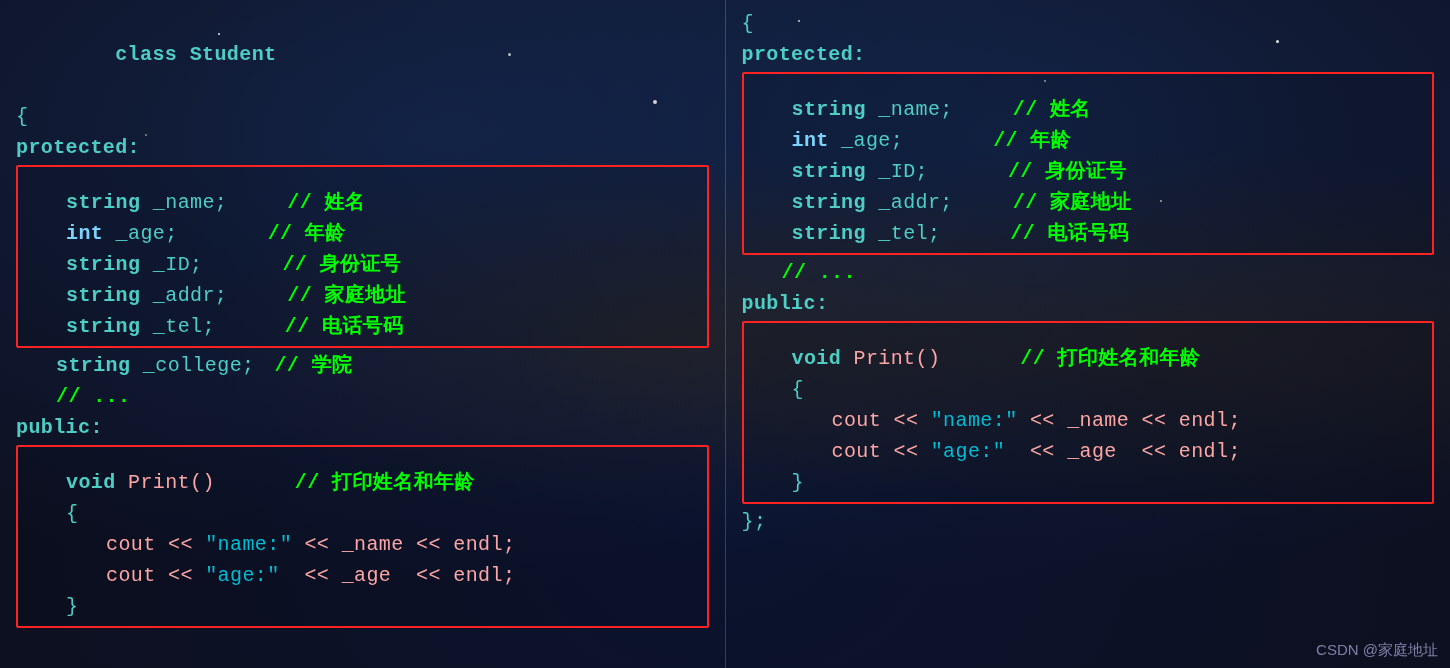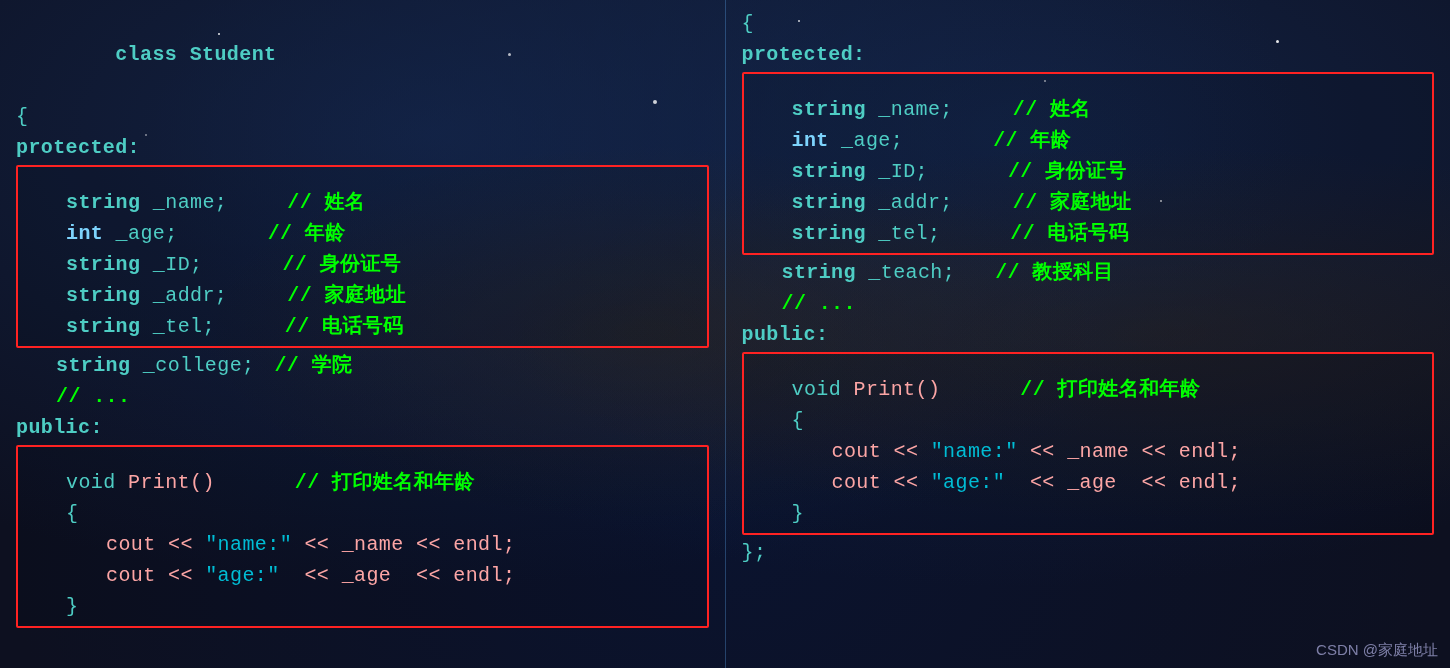--- a/index.html
+++ b/index.html
@@ -66,21 +66,21 @@
       line-height: 1.55;
       letter-spacing: 0.02em;
       position: relative;
       z-index: 2;
     }
 
     .kw-class { color: #4ecdc4; font-weight: bold; }
     .kw-protected, .kw-public { color: #4ecdc4; font-weight: bold; }
     .kw-string { color: #4ecdc4; font-weight: bold; }
     .kw-int { color: #7dd3fc; font-weight: bold; }
-    .kw-void { color: #4ecdc4; font-weight: normal; }
+    .kw-void { color: #4ecdc4; font-weight: bold; }
     .varname { color: #4ecdc4; }
     .comment { color: #00ff00; font-weight: bold; }
     .str-lit { color: #00bcd4; }
     .plain { color: #fca5a5; }
     .brace { color: #4ecdc4; }
 
     .highlighted-box {
       border: 2.5px solid #ff2222;
       border-radius: 2px;
       padding: 20px 8px 4px 8px;
@@ -168,21 +168,20 @@
 
       
       <div class="highlighted-box">
         <span class="line"><span class="indent1"></span><span class="kw-string">string</span><span class="varname"> _name;</span><span style="display:inline-block;width:3em;"></span><span class="comment">// 姓名</span></span>
         <span class="line"><span class="indent1"></span><span class="kw-int">int</span><span class="varname"> _age;</span><span style="display:inline-block;width:4.5em;"></span><span class="comment">// 年龄</span></span>
         <span class="line"><span class="indent1"></span><span class="kw-string">string</span><span class="varname"> _ID;</span><span style="display:inline-block;width:4em;"></span><span class="comment">// 身份证号</span></span>
         <span class="line"><span class="indent1"></span><span class="kw-string">string</span><span class="varname"> _addr;</span><span style="display:inline-block;width:3em;"></span><span class="comment">// 家庭地址</span></span>
         <span class="line"><span class="indent1"></span><span class="kw-string">string</span><span class="varname"> _tel;</span><span style="display:inline-block;width:3.5em;"></span><span class="comment">// 电话号码</span></span>
       </div>
 
-      <span class="line"><span class="indent1"></span><span class="kw-string">string</span><span class="varname"> _teach;</span><span style="display:inline-block;width:2em;"></span><span class="comment">// 教授科目</span></span>
       <span class="line"><span class="indent1"></span><span class="comment">// ...</span></span>
       <span class="line"><span class="kw-public">public:</span></span>
 
       
       <div class="highlighted-box">
         <span class="line"><span class="indent1"></span><span class="kw-void">void</span><span class="plain"> Print()</span><span style="display:inline-block;width:4em;"></span><span class="comment">// 打印姓名和年龄</span></span>
         <span class="line"><span class="indent1"></span><span class="brace">{</span></span>
         <span class="line"><span class="indent2"></span><span class="plain">cout &lt;&lt; </span><span class="str-lit">"name:"</span><span class="plain"> &lt;&lt; _name &lt;&lt; endl;</span></span>
         <span class="line"><span class="indent2"></span><span class="plain">cout &lt;&lt; </span><span class="str-lit">"age:"</span><span class="plain">  &lt;&lt; _age  &lt;&lt; endl;</span></span>
         <span class="line"><span class="indent1"></span><span class="brace">}</span></span>

